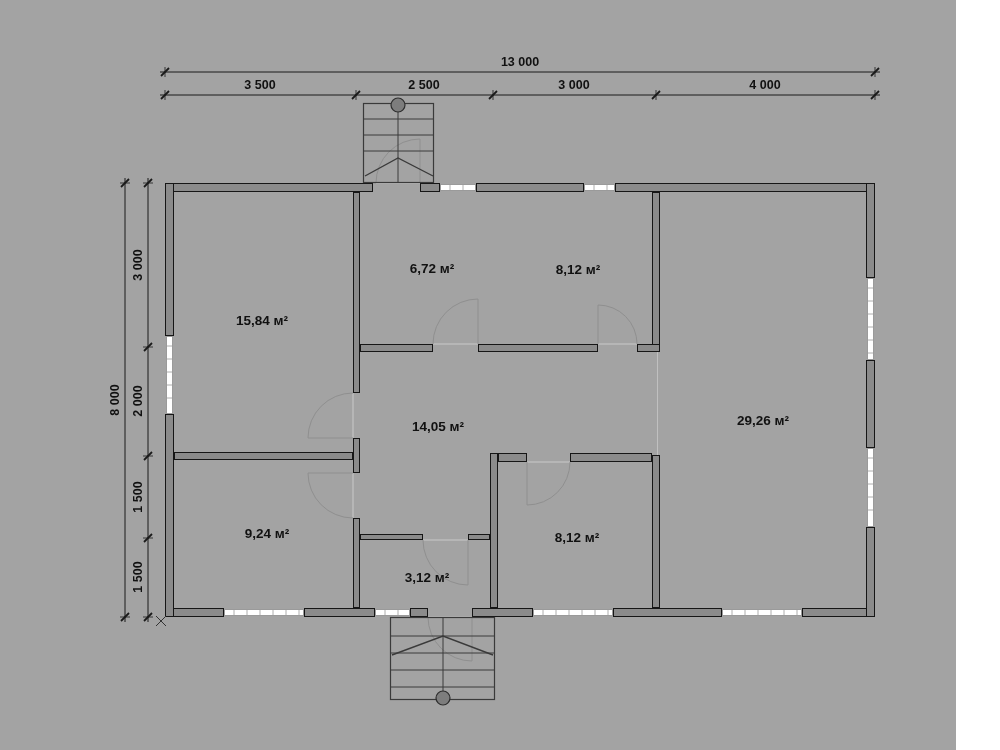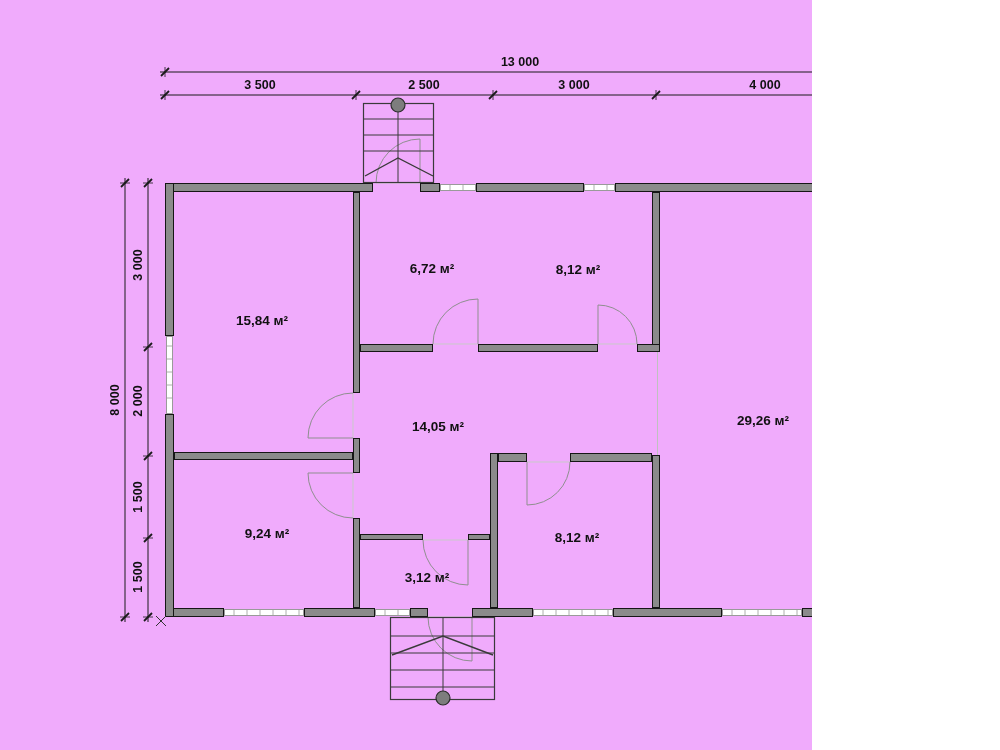--- a/index.html
+++ b/index.html
@@ -1,16 +1,16 @@
 <!DOCTYPE html>
 <html><head>
 <meta charset="utf-8">
 <style>
   html,body{margin:0;padding:0;background:#ffffff;}
-  .page{position:relative;width:812px;height:750px;background:#f0abfc;overflow:hidden;
+  .page{position:relative;width:956px;height:750px;background:#a3a3a3;overflow:hidden;
         font-family:"Liberation Sans", sans-serif;}
   svg text{font-family:"Liberation Sans", sans-serif;}
 </style>
 </head>
 <body>
 
 <div class="page">
   <svg id="plan-svg" width="1000" height="750" viewBox="0 0 1000 750">
       <rect x="165.5" y="183.5" width="207" height="8" fill="#8b8b8b" stroke="#161616" stroke-width="1"></rect>
       <rect x="420.5" y="183.5" width="19" height="8" fill="#8b8b8b" stroke="#161616" stroke-width="1"></rect>

